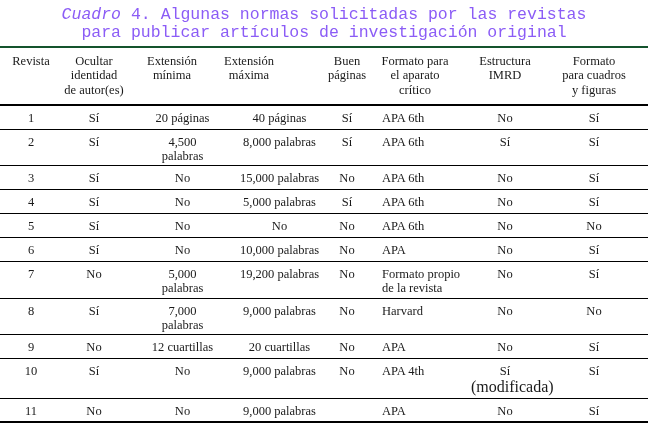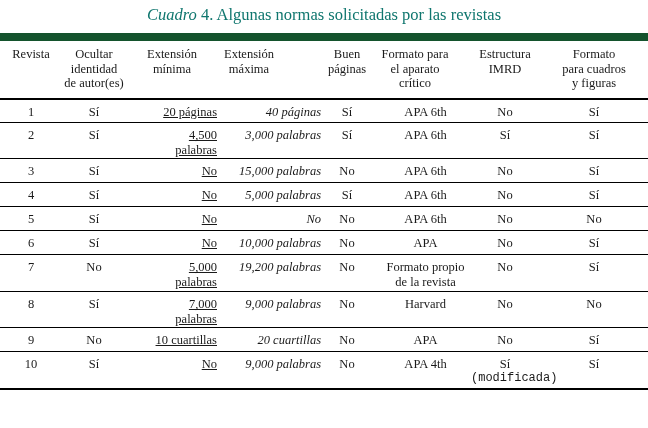--- a/index.html
+++ b/index.html
@@ -10,29 +10,30 @@
     padding-top:6px;
     background:#ffffff;
     font-family:"Liberation Serif","DejaVu Serif",serif;
     color:#1a1a1a;
     overflow:hidden;
   }
   .caption{
     text-align:center;
     font-size:16.5px;
     line-height:1.12;
-    color:#0f766e;
+    color:#8b5cf6;
+    font-family:Liberation Mono, monospace;
   }
   .italic{font-style:italic;}
   table.normas{
     width:648px;
     border-collapse:collapse;
     table-layout:fixed;
-    margin-top:9px;
-    border-top:8px solid #14532d;
+    margin-top:3px;
+    border-top:2px solid #14532d;
     border-bottom:2px solid #000;
   }
   thead tr{border-bottom:2px solid #000;}
   tbody tr{border-bottom:1px solid #000;height:24px;}
   tbody tr.tall{height:37px;}
   tbody tr:last-child{border-bottom:none;}
   th{
     font-weight:normal;
     font-size:12.5px;
     line-height:1.16;
@@ -45,32 +46,33 @@
   th.h-max{padding-right:42px;}
   th.h-apa{padding-right:12px;}
   td{
     font-size:12.5px;
     line-height:1.16;
     vertical-align:top;
     text-align:center;
     padding-top:5px;
     color:#1a1a1a;
   }
-  td.pad-min{text-align:right;padding-left:22px;text-decoration:underline;}
-  td.pad-max{text-align:right;padding-left:20px;font-style:italic;}
-  td.pad-apa{text-align:center;padding-left:10px;white-space:pre-line;}
-  .note{font-size:12px;line-height:1.15;font-family:Liberation Mono, monospace;}
+  td.pad-min{text-align:center;padding-left:22px;}
+  td.pad-max{text-align:center;padding-left:20px;}
+  td.pad-apa{text-align:left;padding-left:10px;white-space:pre-line;}
+  .note{font-size:16px;line-height:1.15;}
 </style>
 </head>
 <body>
 
 <div class="page">
 
   <div class="caption">
     <div><span class="italic">Cuadro</span> <span>4.</span> <span>Algunas normas solicitadas por las revistas</span></div>
+    <div>para publicar artículos de investigación original</div>
   </div>
 
   <table class="normas">
     <colgroup>
       <col style="width:62px">
         <col style="width:64px">
         <col style="width:92px">
         <col style="width:104px">
       <col style="width:50px">
         <col style="width:98px">
@@ -107,21 +109,21 @@
           <td class="pad-max">40 páginas</td>
           <td>Sí</td>
           <td class="pad-apa">APA 6th</td>
           <td>No</td>
           <td>Sí</td>
         </tr>
         <tr>
           <td>2</td>
           <td>Sí</td>
           <td class="pad-min">4,500 palabras</td>
-          <td class="pad-max">3,000 palabras</td>
+          <td class="pad-max">8,000 palabras</td>
           <td>Sí</td>
           <td class="pad-apa">APA 6th</td>
           <td>Sí</td>
           <td>Sí</td>
         </tr>
         <tr>
           <td>3</td>
           <td>Sí</td>
           <td class="pad-min">No</td>
           <td class="pad-max">15,000 palabras</td>
@@ -177,33 +179,43 @@
           <td class="pad-min">7,000 palabras</td>
           <td class="pad-max">9,000 palabras</td>
           <td>No</td>
           <td class="pad-apa">Harvard</td>
           <td>No</td>
           <td>No</td>
         </tr>
         <tr>
           <td>9</td>
           <td>No</td>
-          <td class="pad-min">10 cuartillas</td>
+          <td class="pad-min">12 cuartillas</td>
           <td class="pad-max">20 cuartillas</td>
           <td>No</td>
           <td class="pad-apa">APA</td>
           <td>No</td>
           <td>Sí</td>
         </tr>
         <tr class="tall">
           <td>10</td>
           <td>Sí</td>
           <td class="pad-min">No</td>
           <td class="pad-max">9,000 palabras</td>
           <td>No</td>
           <td class="pad-apa">APA 4th</td>
           <td>Sí<div class="note">(modificada)</div></td>
           <td>Sí</td>
         </tr>
+        <tr>
+          <td>11</td>
+          <td>No</td>
+          <td class="pad-min">No</td>
+          <td class="pad-max">9,000 palabras</td>
+          <td></td>
+          <td class="pad-apa">APA</td>
+          <td>No</td>
+          <td>Sí</td>
+        </tr>
       </tbody>
   </table>
 
 </div>
 
 </body></html>

